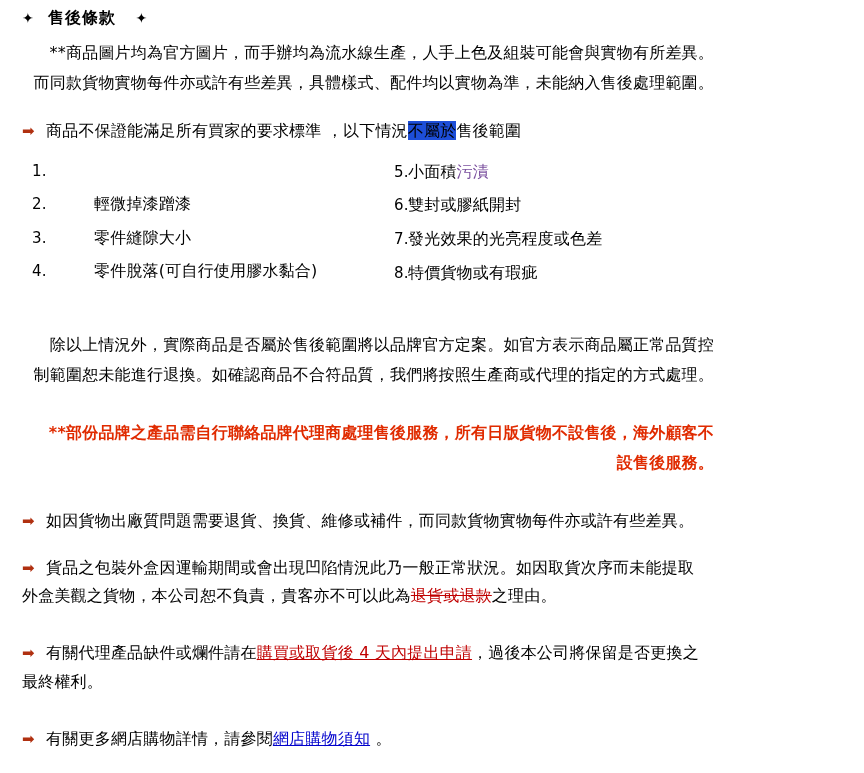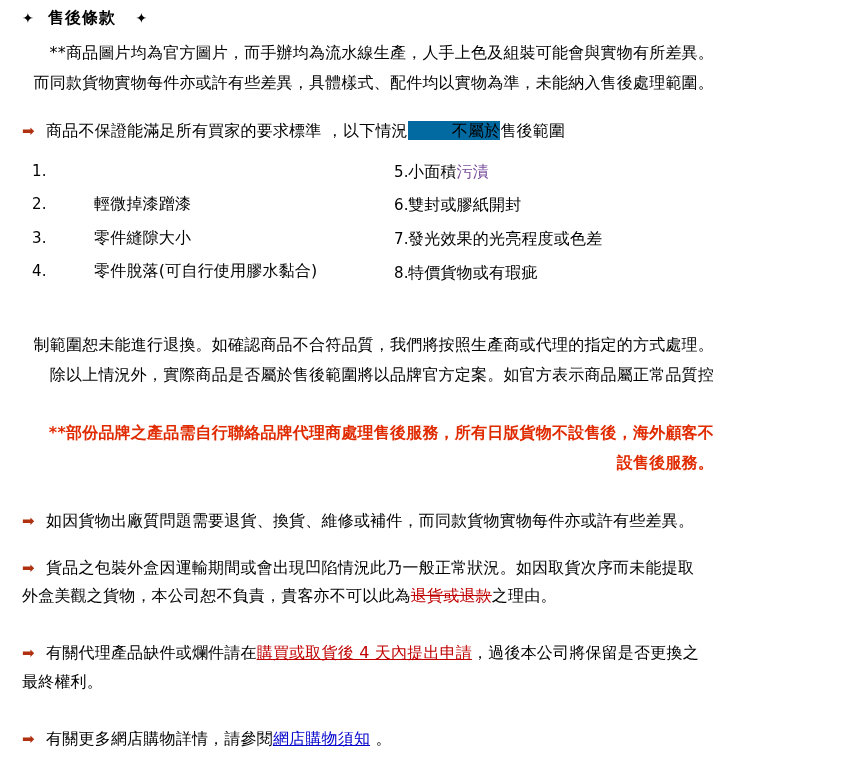--- a/index.html
+++ b/index.html
@@ -47,23 +47,22 @@
     font-size: 16px;
     line-height: 1.8;
     letter-spacing: 0.2px;
   }
   .arrow {
     color: #b03010;
     font-size: 15px;
     margin-right: 6px;
   }
   .hl-yellow {
-    background: #0369a1;
+    background: #1d4ed8;
     color: #000;
-    padding-left: 44px;
   }
   .strike-red {
     color: #c00000;
     text-decoration: line-through;
     text-decoration-color: #c00000;
   }
   .red-bold {
     color: #e02b00;
     font-weight: bold;
   }
@@ -163,22 +162,22 @@
       <div class="list-item">
         <span class="list-num">8.</span>
         <span class="list-text">特價貨物或有瑕疵</span>
       </div>
     </div>
   </div>
 
   <div class="gap-lg"></div>
   <div class="gap-sm"></div>
 
+  <p class="para">除以上情況外，實際商品是否屬於售後範圍將以品牌官方定案。如官方表示商品屬正常品質控</p>
   <p class="para">制範圍恕未能進行退換。如確認商品不合符品質，我們將按照生產商或代理的指定的方式處理。</p>
-  <p class="para">除以上情況外，實際商品是否屬於售後範圍將以品牌官方定案。如官方表示商品屬正常品質控</p>
 
   <div class="block-gap"></div>
   <div class="gap-sm"></div>
 
   <p class="para red-bold">**部份品牌之產品需自行聯絡品牌代理商處理售後服務，所有日版貨物不設售後，海外顧客不</p>
   <p class="para red-bold">設售後服務。</p>
 
   <div class="block-gap"></div>
   <div class="gap-sm"></div>
 

